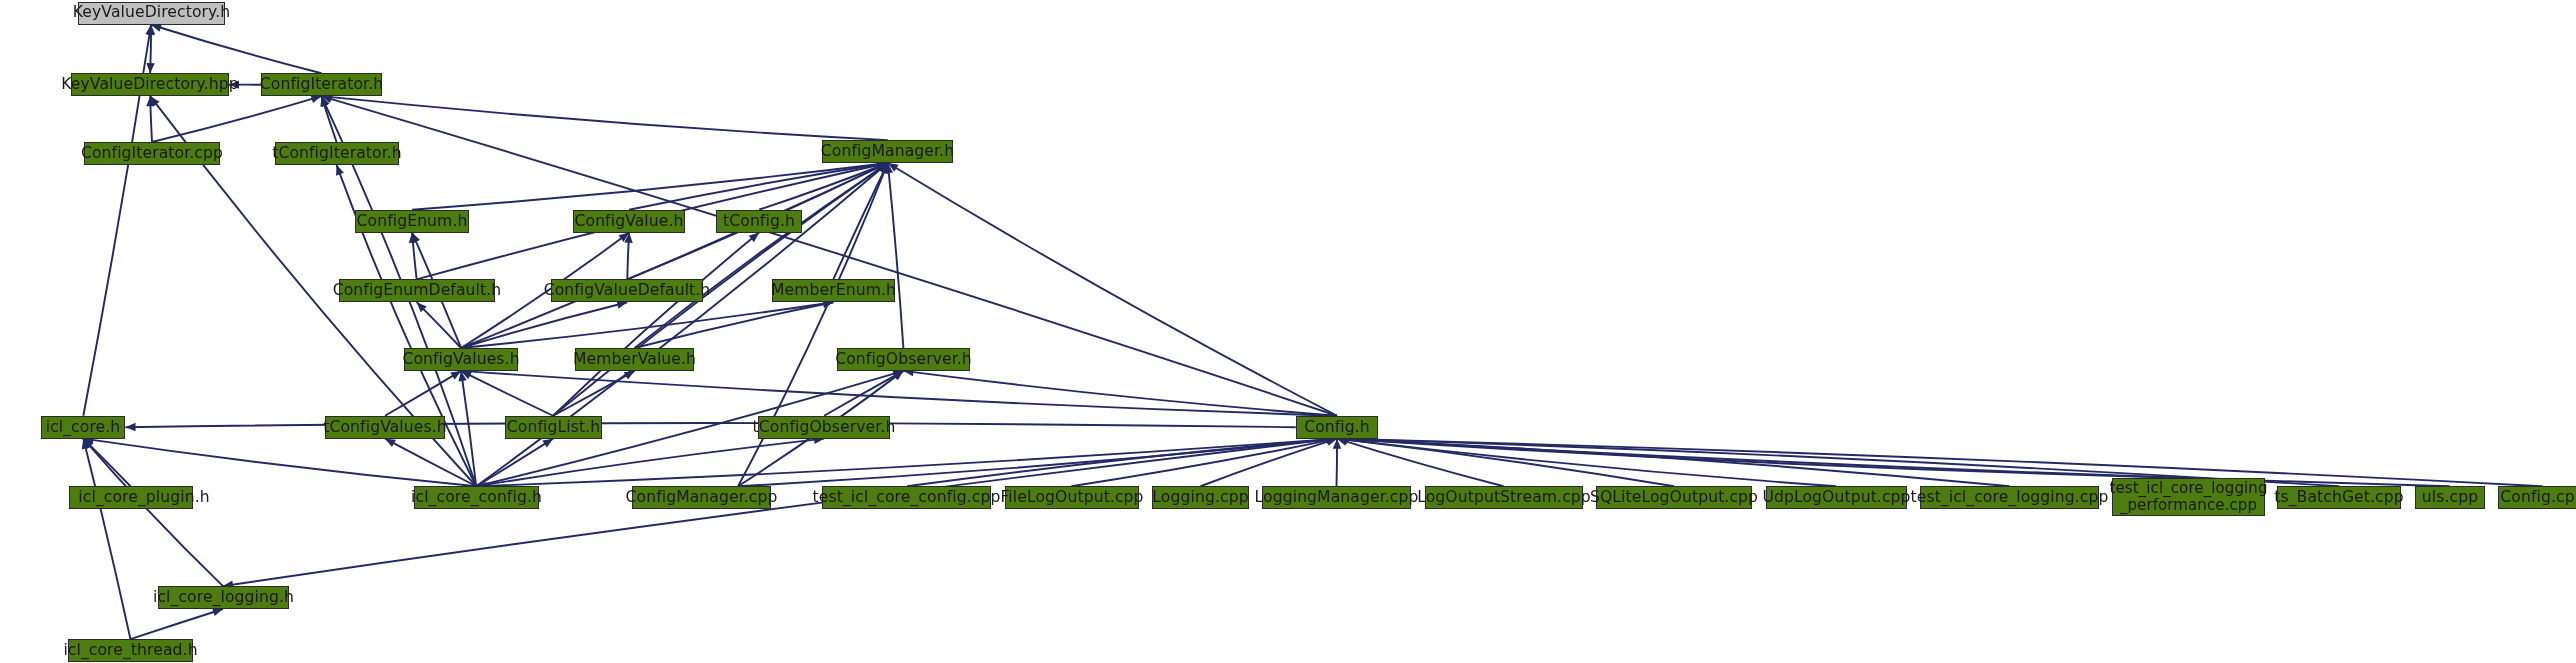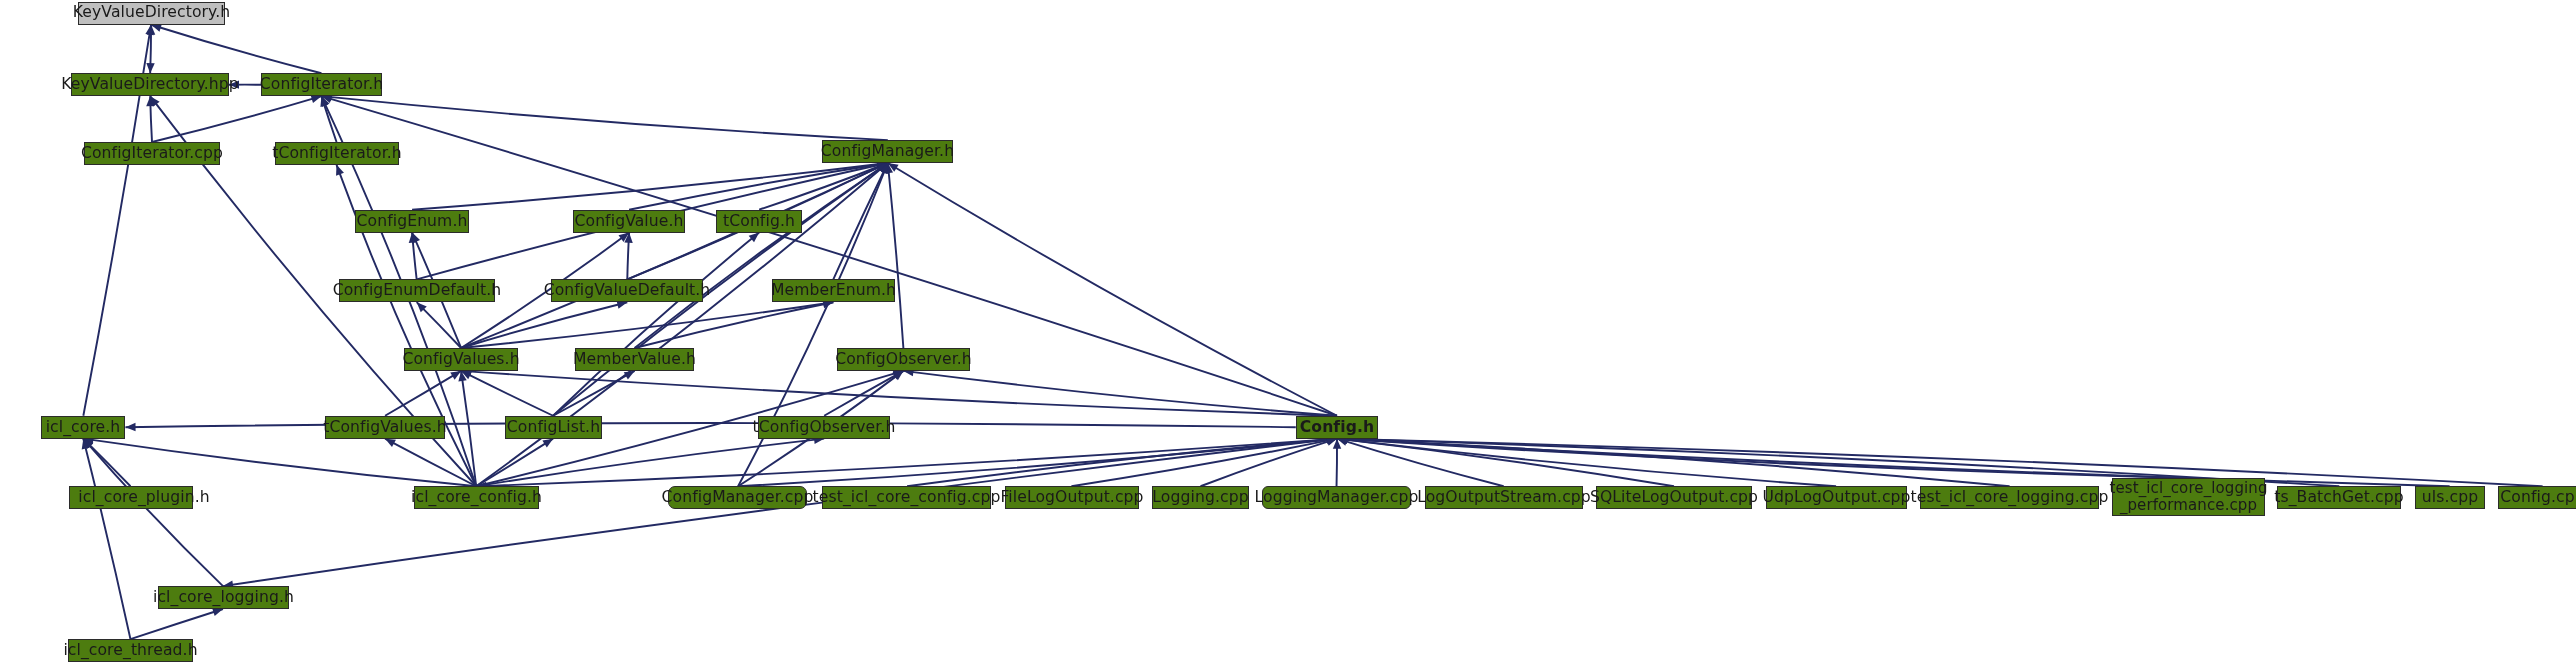--- a/index.html
+++ b/index.html
@@ -219,26 +219,26 @@
       <div class="node" style="left: 575px; top: 348px; width: 119px; height: 23px;">MemberValue.h</div>
       <div class="node" style="left: 837px; top: 348px; width: 133px; height: 23px;">ConfigObserver.h</div>
       <div class="node" style="left: 325px; top: 416px; width: 120px; height: 23px;">tConfigValues.h</div>
       <div class="node" style="left: 505px; top: 416px; width: 97px; height: 23px;">ConfigList.h</div>
       <div class="node" style="left: 758px; top: 416px; width: 132px; height: 23px;">tConfigObserver.h</div>
       <div class="node" style="left: 41px; top: 416px; width: 84px; height: 23px;">icl_core.h</div>
       <div class="node" style="left: 69px; top: 486px; width: 124px; height: 23px; padding-left: 26px;">icl_core_plugin.h</div>
       <div class="node" style="left: 158px; top: 586px; width: 131px; height: 23px;">icl_core_logging.h</div>
       <div class="node" style="left: 68px; top: 639px; width: 125px; height: 23px;">icl_core_thread.h</div>
       <div class="node" style="left: 414px; top: 486px; width: 125px; height: 23px;">icl_core_config.h</div>
-      <div class="node" style="left: 1296px; top: 416px; width: 82px; height: 23px; font-weight: bold;">Config.h</div>
-      <div class="node" style="left: 668px; top: 486px; width: 139px; height: 23px; border-radius: 7px;">ConfigManager.cpp</div>
+      <div class="node" style="left: 1296px; top: 416px; width: 82px; height: 23px;">Config.h</div>
+      <div class="node" style="left: 632px; top: 486px; width: 139px; height: 23px;">ConfigManager.cpp</div>
       <div class="node" style="left: 822px; top: 486px; width: 169px; height: 23px;">test_icl_core_config.cpp</div>
       <div class="node" style="left: 1005px; top: 486px; width: 134px; height: 23px;">FileLogOutput.cpp</div>
       <div class="node" style="left: 1152px; top: 486px; width: 97px; height: 23px;">Logging.cpp</div>
-      <div class="node" style="left: 1262px; top: 486px; width: 149px; height: 23px; border-radius: 6px;">LoggingManager.cpp</div>
+      <div class="node" style="left: 1262px; top: 486px; width: 149px; height: 23px;">LoggingManager.cpp</div>
       <div class="node" style="left: 1425px; top: 486px; width: 158px; height: 23px;">LogOutputStream.cpp</div>
       <div class="node" style="left: 1596px; top: 486px; width: 156px; height: 23px;">SQLiteLogOutput.cpp</div>
       <div class="node" style="left: 1766px; top: 486px; width: 141px; height: 23px;">UdpLogOutput.cpp</div>
       <div class="node" style="left: 1920px; top: 486px; width: 179px; height: 23px;">test_icl_core_logging.cpp</div>
       <div class="node two-line" style="left: 2112px; top: 478px; width: 153px; height: 38px;">test_icl_core_logging
 _performance.cpp</div>
       <div class="node" style="left: 2277px; top: 486px; width: 124px; height: 23px;">ts_BatchGet.cpp</div>
       <div class="node" style="left: 2415px; top: 486px; width: 70px; height: 23px;">uls.cpp</div>
       <div class="node" style="left: 2498px; top: 486px; width: 89px; height: 23px;">Config.cpp</div>
     </div>

